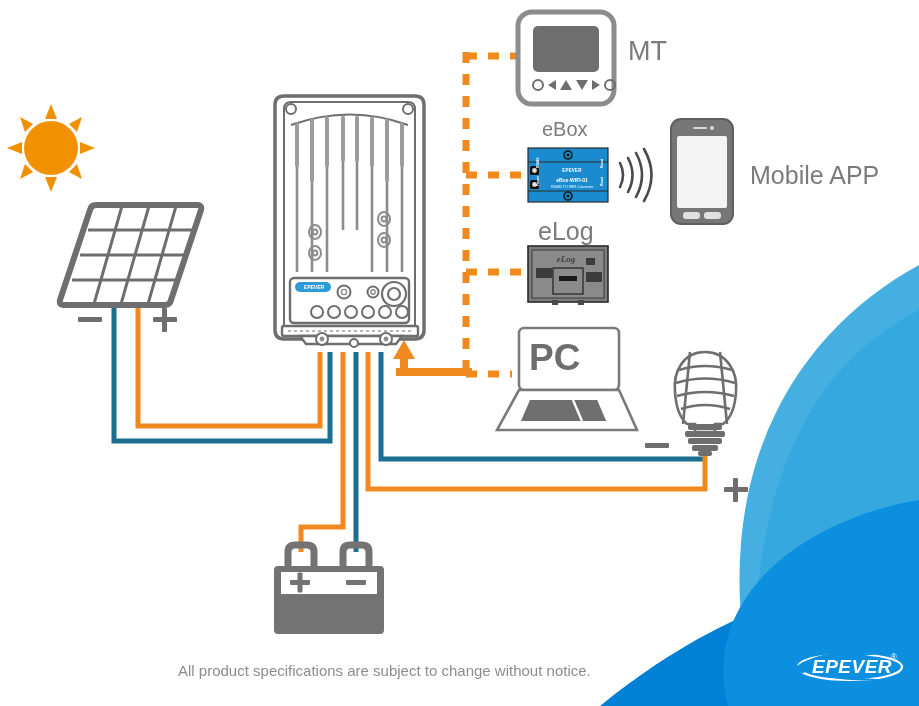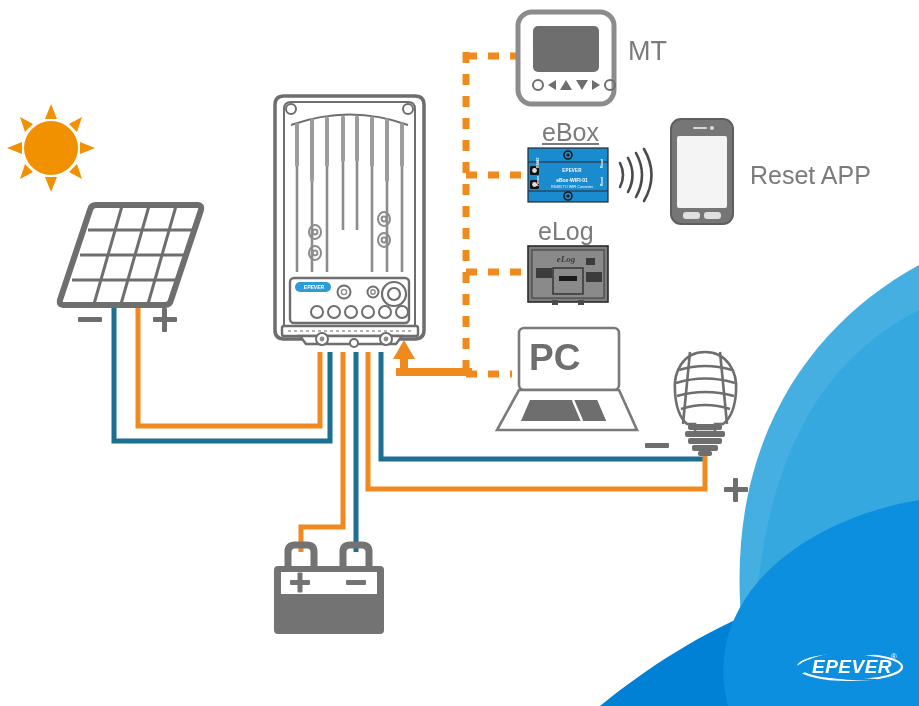--- a/index.html
+++ b/index.html
@@ -4,21 +4,21 @@
 <style>
   html,body{margin:0;padding:0;background:#ffffff;}
   body{
     width:919px;height:706px;overflow:hidden;position:relative;
     font-family:"Liberation Sans","DejaVu Sans",sans-serif;
   }
   #stage{position:absolute;inset:0;width:919px;height:530px;}
   svg.layer{position:absolute;left:0;top:0;width:919px;height:706px;}
   .lbl{position:absolute;color:#7b7b7b;white-space:nowrap;}
   #lbl-mt{left:628px;top:36px;font-size:27px;}
-  #lbl-ebox{left:542px;top:118px;font-size:25px;text-decoration:underline;}
+  #lbl-ebox{left:542px;top:118px;font-size:20px;}
   #lbl-elog{left:538px;top:217px;font-size:25px;}
   #lbl-mobile{left:750px;top:161px;font-size:25px;}
   #lbl-footer{left:178px;top:662px;font-size:15px;color:#8d8d8d;}
   .ebox-txt{position:absolute;color:#ffffff;white-space:nowrap;text-align:center;
             font-family:"Liberation Sans",sans-serif;font-weight:bold;}
   #ebox-brand{left:552px;top:168px;width:40px;font-size:4.5px;letter-spacing:.2px;}
   #ebox-model{left:546px;top:177px;width:52px;font-size:5px;}
   #ebox-sub{left:544px;top:185px;width:56px;font-size:3.6px;font-weight:normal;}
   #ebox-l1{left:536px;top:168px;font-size:3.4px;transform:rotate(-90deg);transform-origin:left top;}
   #ebox-l2{left:536px;top:186px;font-size:3.4px;transform:rotate(-90deg);transform-origin:left top;}
@@ -244,21 +244,21 @@
   <svg class="layer" viewBox="0 0 919 706">
     <rect x="671" y="119" width="62" height="105" rx="10" fill="#767676" stroke="#5E5E5E" stroke-width="2"></rect>
     <rect x="677" y="136" width="50" height="72" rx="2" fill="#F4F4F4"></rect>
     <line x1="694" y1="128" x2="706" y2="128" stroke="#D8D8D8" stroke-width="2" stroke-linecap="round"></line>
     <circle cx="712" cy="128" r="2" fill="#D8D8D8"></circle>
     <g fill="#E0E0E0">
       <rect x="683" y="212" width="17" height="7" rx="3"></rect>
       <rect x="704" y="212" width="17" height="7" rx="3"></rect>
     </g>
   </svg>
-  <div class="lbl" id="lbl-mobile">Reset APP</div>
+  <div class="lbl" id="lbl-mobile">Mobile APP</div>
 
   <svg class="layer" viewBox="0 0 919 706">
     <rect x="528" y="246" width="80" height="56" fill="#7D7D7D" stroke="#2A2A2A" stroke-width="1.6"></rect>
     <rect x="532" y="250" width="72" height="48" fill="#8A8A8A" stroke="#3A3A3A" stroke-width="1"></rect>
     <g fill="#3C3C3C">
       <rect x="536" y="268" width="16" height="10"></rect>
       <rect x="586" y="272" width="16" height="10"></rect>
       <rect x="586" y="258" width="9" height="7"></rect>
     </g>
     <rect x="553" y="268" width="30" height="26" fill="#8A8A8A" stroke="#2F2F2F" stroke-width="1.4"></rect>
@@ -312,20 +312,21 @@
     </g>
     <rect x="274" y="566" width="110" height="68" rx="4" fill="#737373"></rect>
     <rect x="281" y="572" width="96" height="22" fill="#ffffff"></rect>
     <g fill="#737373">
       <rect x="290" y="580" width="20" height="5" rx="1"></rect>
       <rect x="297.5" y="572.5" width="5" height="20" rx="1"></rect>
       <rect x="346" y="580" width="20" height="5" rx="1"></rect>
     </g>
   </svg>
 
+  <div class="lbl" id="lbl-footer">All product specifications are subject to change without notice.</div>
 
   <div id="epever-wrap">
     <svg width="110" height="34" viewBox="0 0 110 34">
       <ellipse cx="55" cy="17" rx="52" ry="13" fill="none" stroke="#ffffff" stroke-width="2.2"></ellipse>
       <path d="M0,17 Q30,-4 92,3 Q40,8 6,24 Z" fill="#0D8FE0"></path>
       <path d="M3,17 Q28,33 96,30 Q42,28 8,12 Z" fill="#0D8FE0"></path>
     </svg>
     <div id="epever-txt">EPEVER</div>
     <div id="epever-reg">®</div>
   </div>

